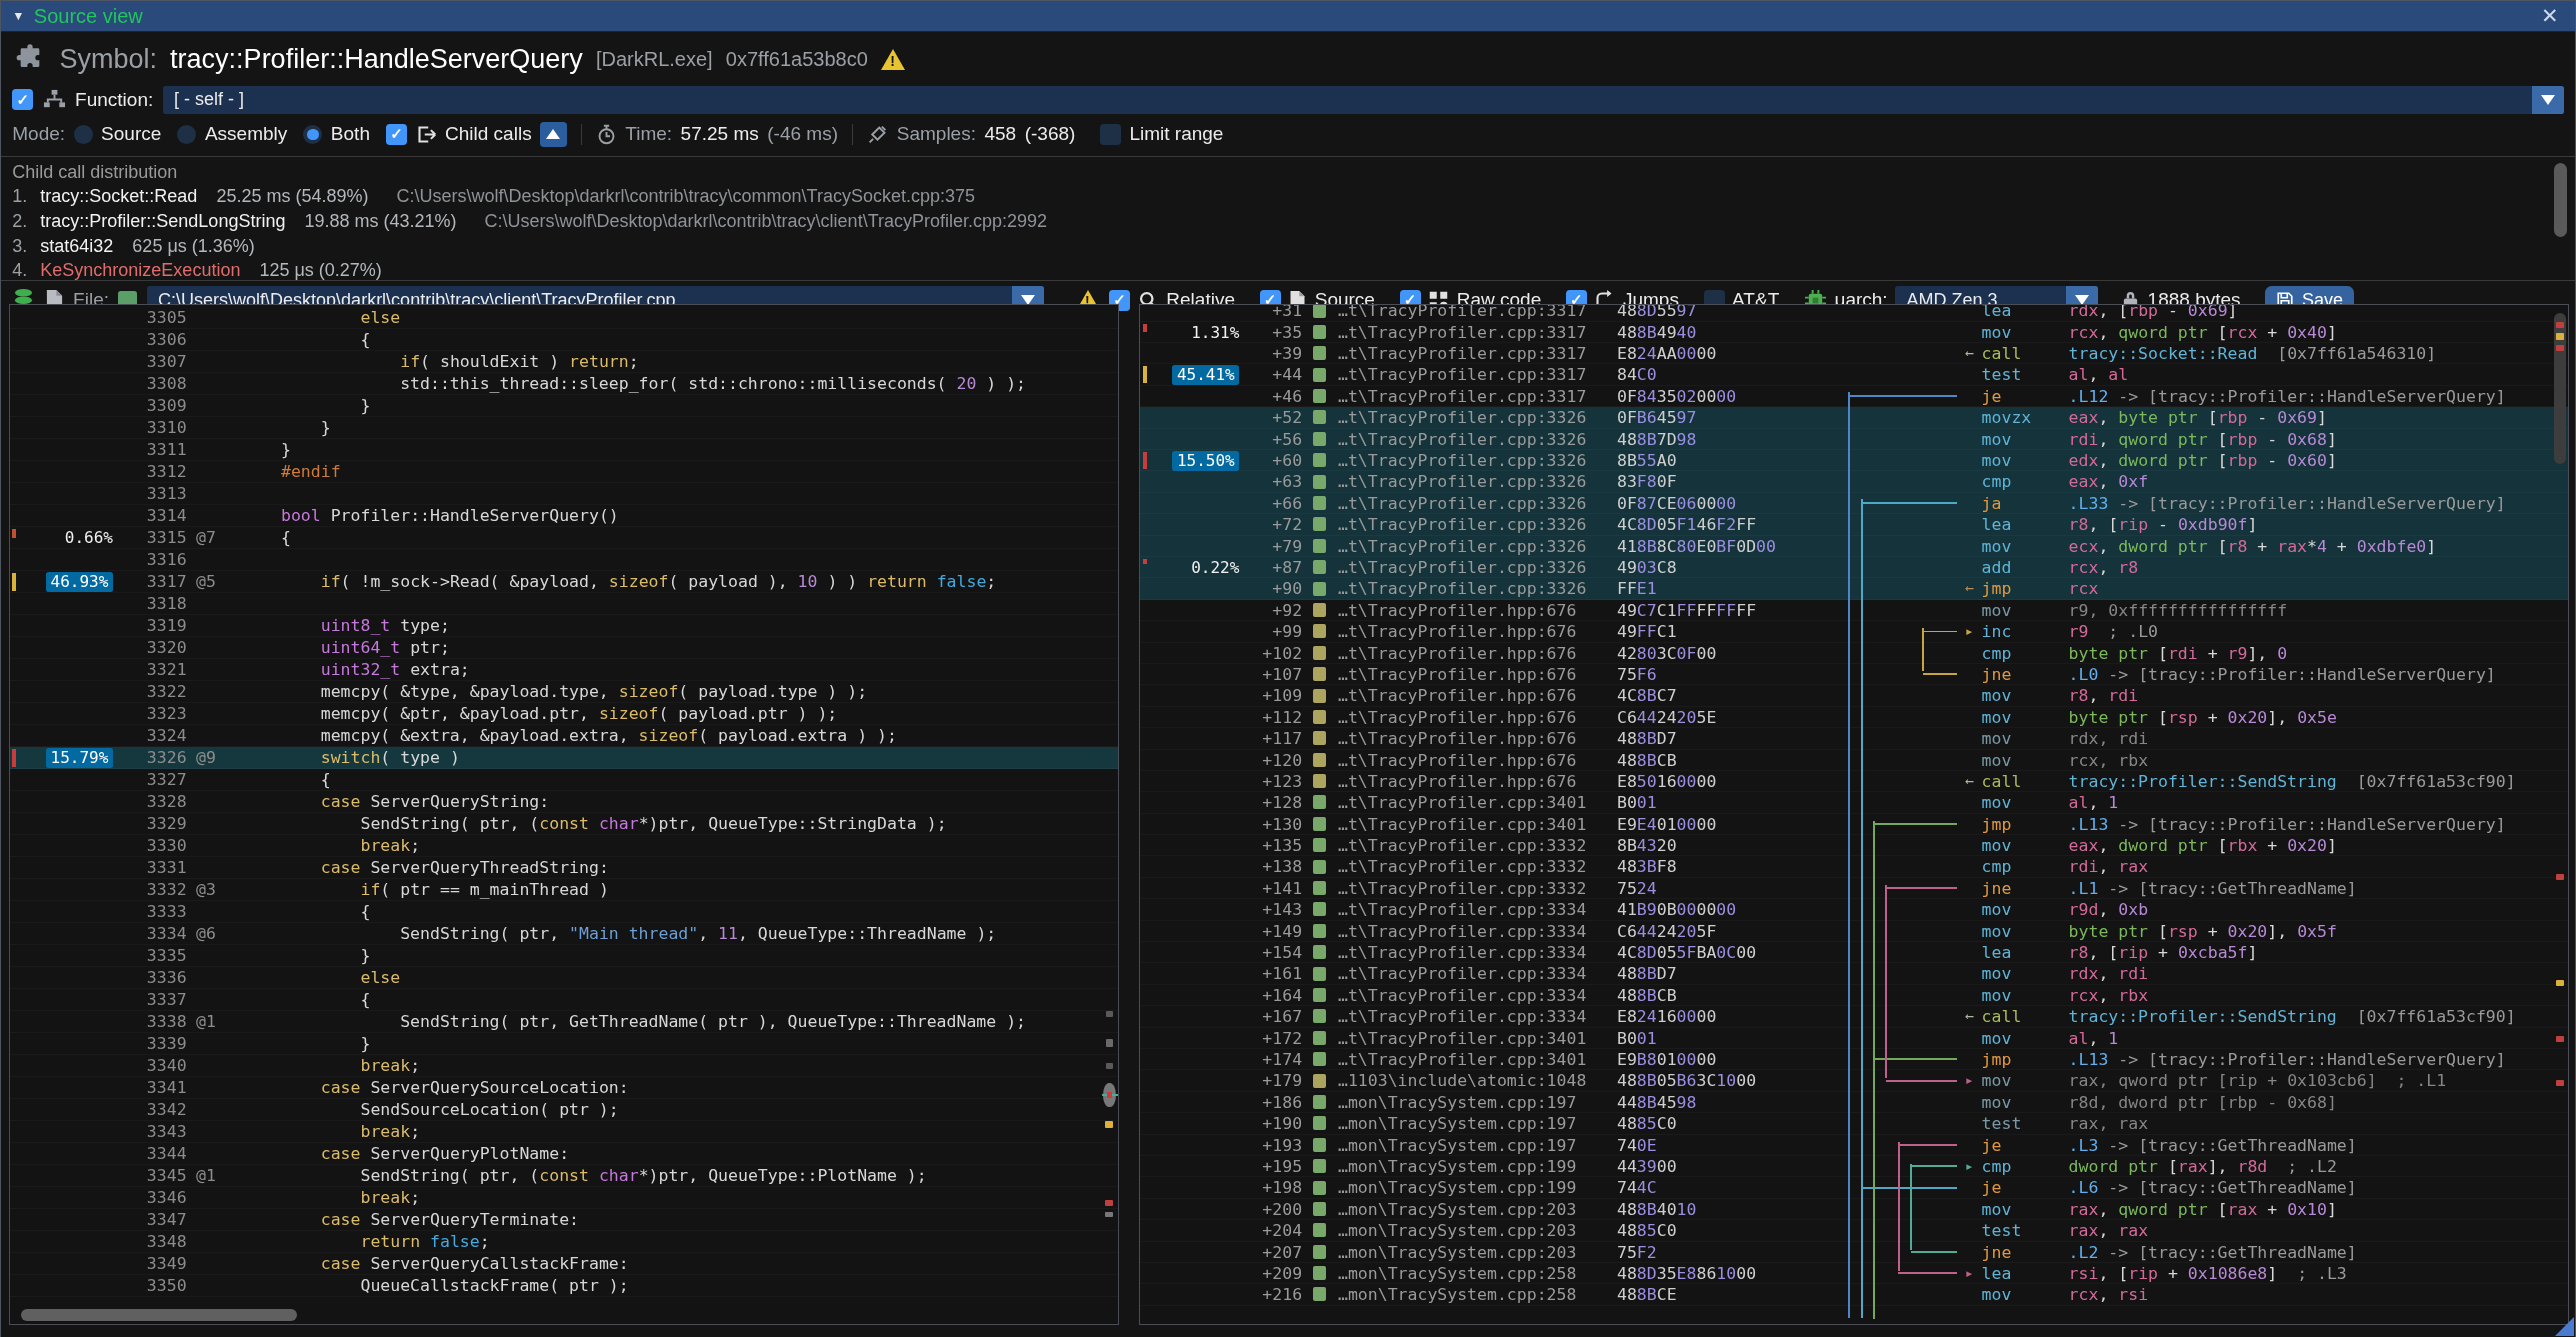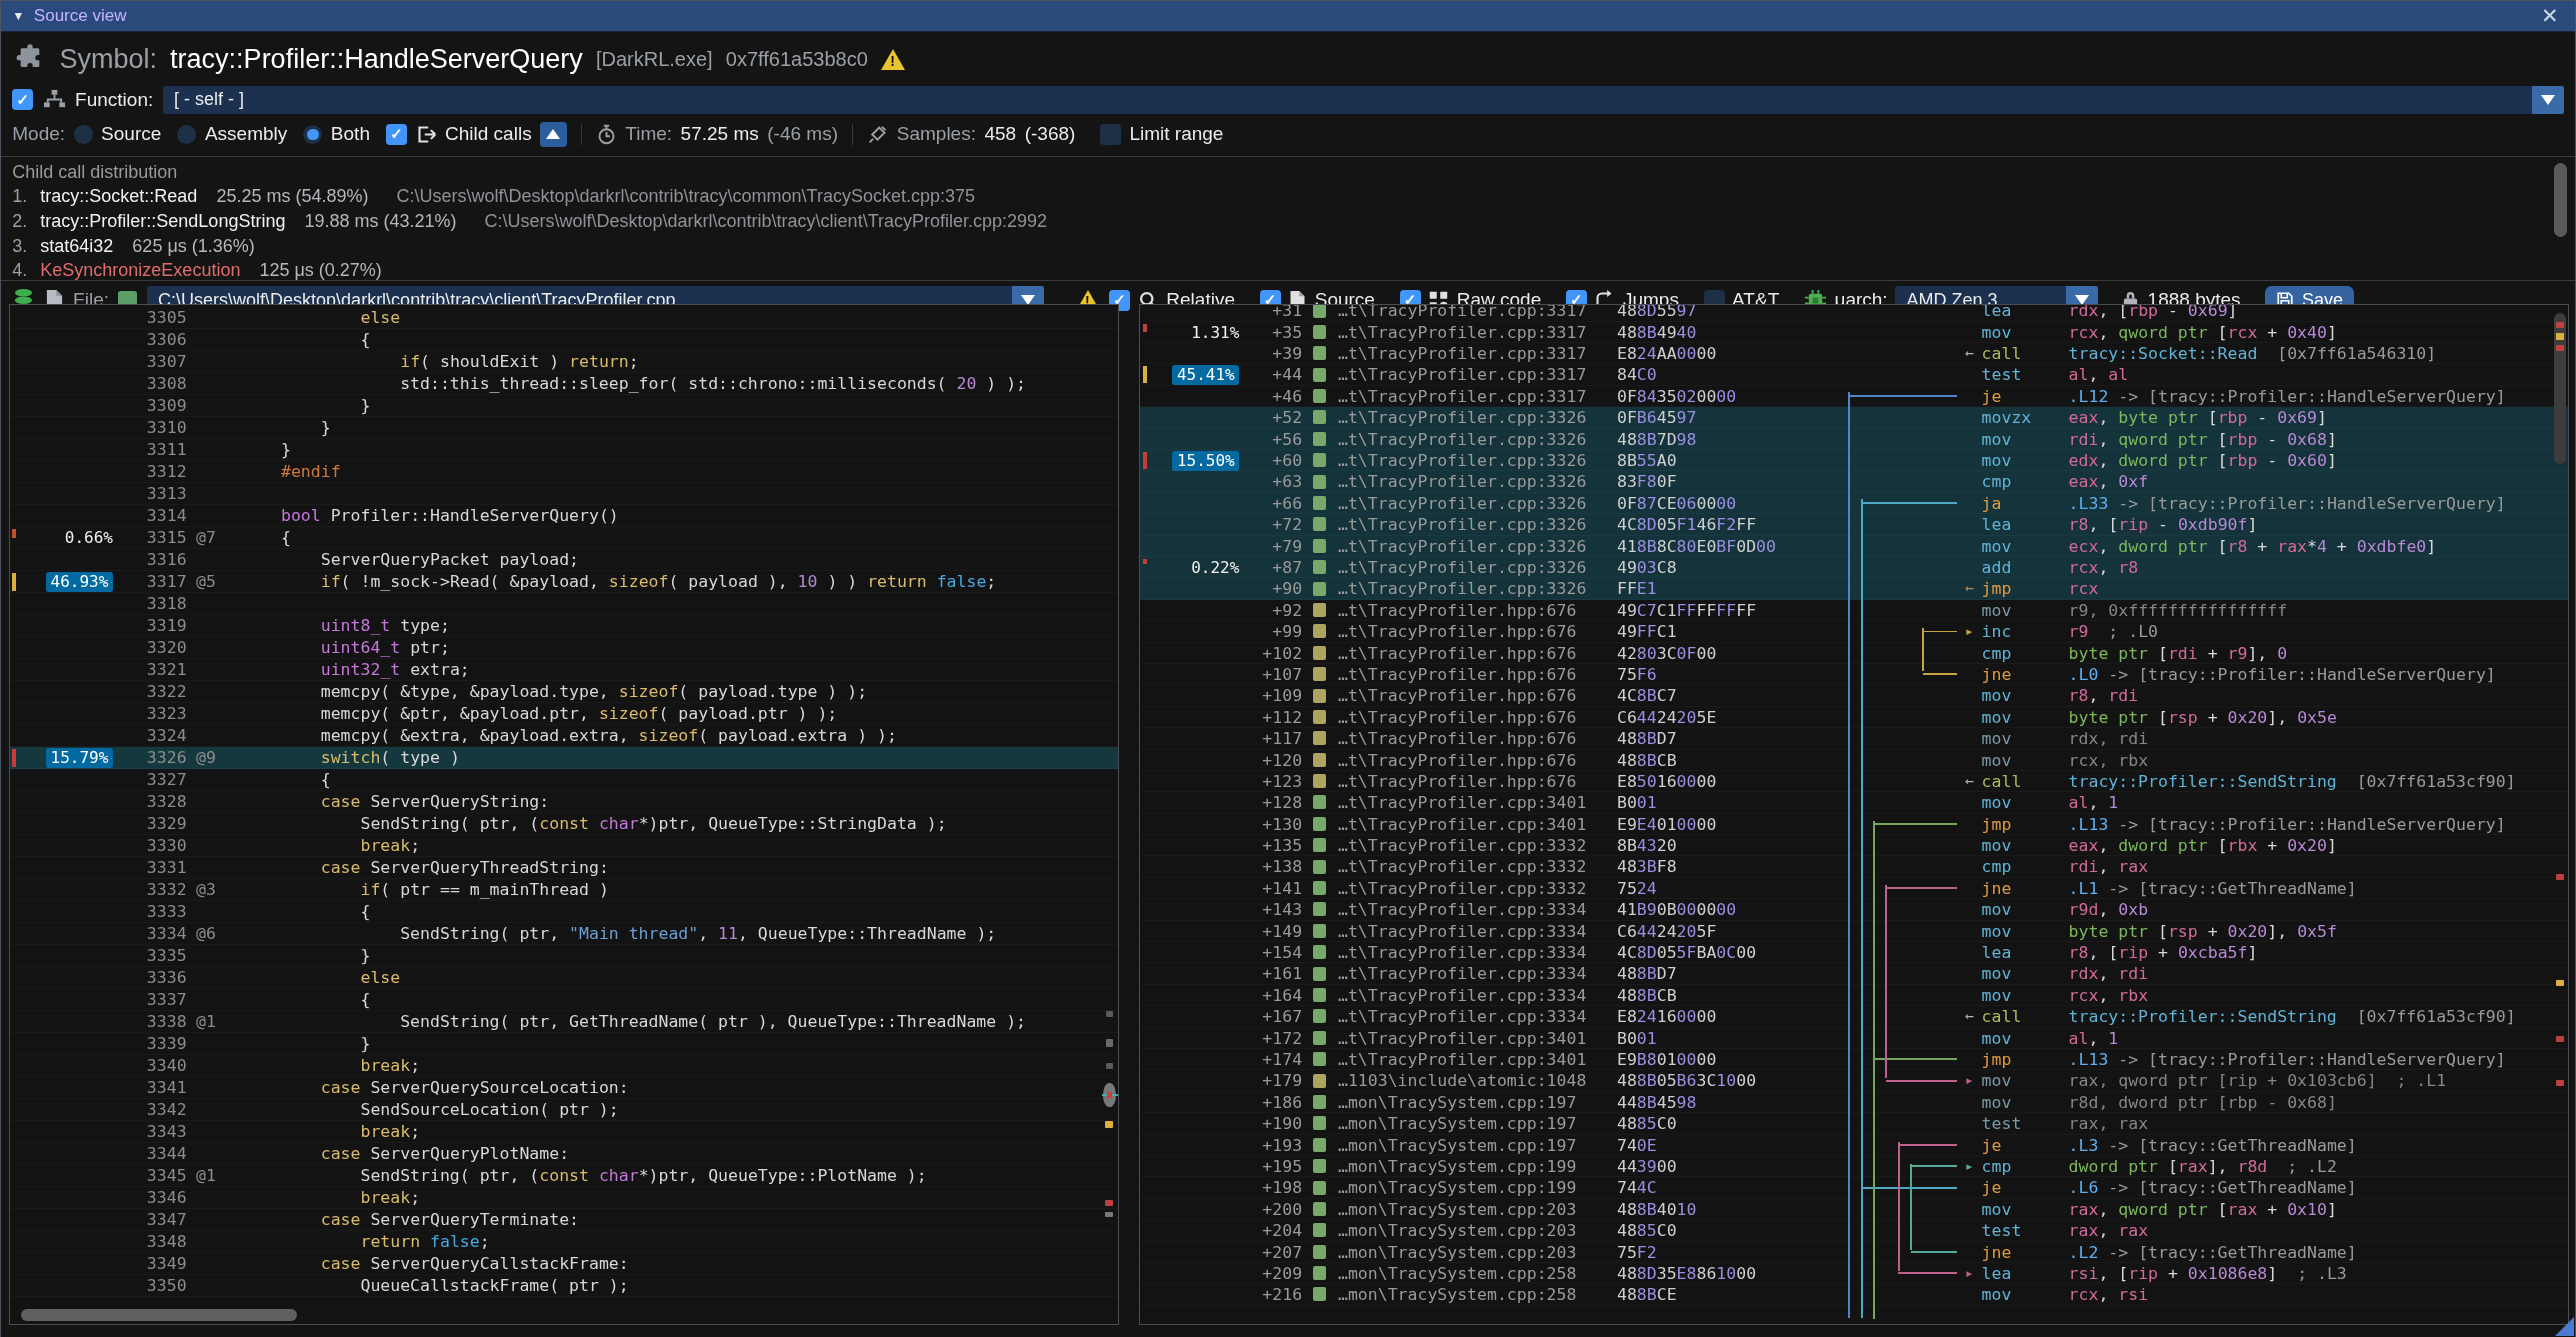--- a/index.html
+++ b/index.html
@@ -1,21 +1,21 @@
 <!DOCTYPE html>
 <html style="font-size:15px"><head>
 <meta charset="utf-8">
 <style>
   html,body{margin:0;padding:0;background:#0b0b0b;}
   body{width:2576px;height:1338px;position:relative;font-family:"Liberation Sans",sans-serif;color:#e8e8e8;overflow:hidden;}
   .window{position:absolute;inset:0;background:#141414;border:0.9px solid #4e5560;box-sizing:border-box;}
   
   .titlebar{height:30px;background:#294a7a;display:flex;align-items:center;padding:0 11.3px;gap:9.4px;border-bottom:0.9px solid #16233a;}
   .titlebar .tri{color:#e8e8e8;font-size:12.3px;}
-  .titlebar .ttl{font-size:17px;color:#c4b5fd;}
+  .titlebar .ttl{font-size:20px;color:#22c55e;}
   .titlebar .close{margin-left:auto;color:#cdd8ea;font-size:21px;width:28px;text-align:center;cursor:default;}
   
   .symrow{height:47px;display:flex;align-items:center;padding:0 13.2px;gap:13.2px;margin-top:3.8px;}
   .symrow .lbl{font-size:27px;color:#9aa0a6;}
   .symrow .name{font-size:27px;color:#ffffff;}
   .symrow .mod,.symrow .addr{font-size:20px;color:#9aa0a6;}
   .warn{width:0;height:0;border-left:12.3px solid transparent;border-right:12.3px solid transparent;border-bottom:21px solid #e8c52e;position:relative;display:inline-block;}
   .warn:after{content:"!";position:absolute;left:-2.8px;top:3.8px;font-size:14px;font-weight:bold;color:#141414;}
   
   .fnrow{height:30px;display:flex;align-items:center;padding:0 11.3px;gap:9.4px;margin-top:1.9px;}
@@ -324,21 +324,21 @@
         <div class="srow"><span class="s-bar"></span><span class="s-pct"></span><span class="s-num">3306</span><span class="s-ann"></span><span class="s-code">        {</span></div>
         <div class="srow"><span class="s-bar"></span><span class="s-pct"></span><span class="s-num">3307</span><span class="s-ann"></span><span class="s-code">            <span class="kw">if</span>( shouldExit ) <span class="kw">return</span>;</span></div>
         <div class="srow"><span class="s-bar"></span><span class="s-pct"></span><span class="s-num">3308</span><span class="s-ann"></span><span class="s-code">            std::this_thread::sleep_for( std::chrono::milliseconds( <span class="num">20</span> ) );</span></div>
         <div class="srow"><span class="s-bar"></span><span class="s-pct"></span><span class="s-num">3309</span><span class="s-ann"></span><span class="s-code">        }</span></div>
         <div class="srow"><span class="s-bar"></span><span class="s-pct"></span><span class="s-num">3310</span><span class="s-ann"></span><span class="s-code">    }</span></div>
         <div class="srow"><span class="s-bar"></span><span class="s-pct"></span><span class="s-num">3311</span><span class="s-ann"></span><span class="s-code">}</span></div>
         <div class="srow"><span class="s-bar"></span><span class="s-pct"></span><span class="s-num">3312</span><span class="s-ann"></span><span class="s-code"><span class="pre">#endif</span></span></div>
         <div class="srow"><span class="s-bar"></span><span class="s-pct"></span><span class="s-num">3313</span><span class="s-ann"></span><span class="s-code"></span></div>
         <div class="srow"><span class="s-bar"></span><span class="s-pct"></span><span class="s-num">3314</span><span class="s-ann"></span><span class="s-code"><span class="type">bool</span> Profiler::HandleServerQuery()</span></div>
         <div class="srow"><span class="s-bar"><span class="cost" style="background:#c05030;height:9.4px"></span></span><span class="s-pct">0.66%</span><span class="s-num">3315</span><span class="s-ann">@7</span><span class="s-code">{</span></div>
-        <div class="srow"><span class="s-bar"></span><span class="s-pct"></span><span class="s-num">3316</span><span class="s-ann"></span><span class="s-code">    ServerQueryPacket payload;</span></div>
+        <div class="srow"><span class="s-bar"></span><span class="s-pct"></span><span class="s-num">3316</span><span class="s-ann"></span></div>
         <div class="srow"><span class="s-bar"><span class="cost" style="background:#d9b13b;height:18px"></span></span><span class="s-pct"><span class="pbox">46.93%</span></span><span class="s-num">3317</span><span class="s-ann">@5</span><span class="s-code">    <span class="kw">if</span>( !m_sock-&gt;Read( &amp;payload, <span class="kw">sizeof</span>( payload ), <span class="num">10</span> ) ) <span class="kw">return</span> <span class="lit">false</span>;</span></div>
         <div class="srow"><span class="s-bar"></span><span class="s-pct"></span><span class="s-num">3318</span><span class="s-ann"></span><span class="s-code"></span></div>
         <div class="srow"><span class="s-bar"></span><span class="s-pct"></span><span class="s-num">3319</span><span class="s-ann"></span><span class="s-code">    <span class="type">uint8_t</span> type;</span></div>
         <div class="srow"><span class="s-bar"></span><span class="s-pct"></span><span class="s-num">3320</span><span class="s-ann"></span><span class="s-code">    <span class="type">uint64_t</span> ptr;</span></div>
         <div class="srow"><span class="s-bar"></span><span class="s-pct"></span><span class="s-num">3321</span><span class="s-ann"></span><span class="s-code">    <span class="type">uint32_t</span> extra;</span></div>
         <div class="srow"><span class="s-bar"></span><span class="s-pct"></span><span class="s-num">3322</span><span class="s-ann"></span><span class="s-code">    memcpy( &amp;type, &amp;payload.type, <span class="kw">sizeof</span>( payload.type ) );</span></div>
         <div class="srow"><span class="s-bar"></span><span class="s-pct"></span><span class="s-num">3323</span><span class="s-ann"></span><span class="s-code">    memcpy( &amp;ptr, &amp;payload.ptr, <span class="kw">sizeof</span>( payload.ptr ) );</span></div>
         <div class="srow"><span class="s-bar"></span><span class="s-pct"></span><span class="s-num">3324</span><span class="s-ann"></span><span class="s-code">    memcpy( &amp;extra, &amp;payload.extra, <span class="kw">sizeof</span>( payload.extra ) );</span></div>
         <div class="srow hl"><span class="s-bar"><span class="cost" style="background:#c93c3c;height:18px"></span></span><span class="s-pct"><span class="pbox">15.79%</span></span><span class="s-num">3326</span><span class="s-ann">@9</span><span class="s-code">    <span class="kw">switch</span>( type )</span></div>
         <div class="srow"><span class="s-bar"></span><span class="s-pct"></span><span class="s-num">3327</span><span class="s-ann"></span><span class="s-code">    {</span></div>

